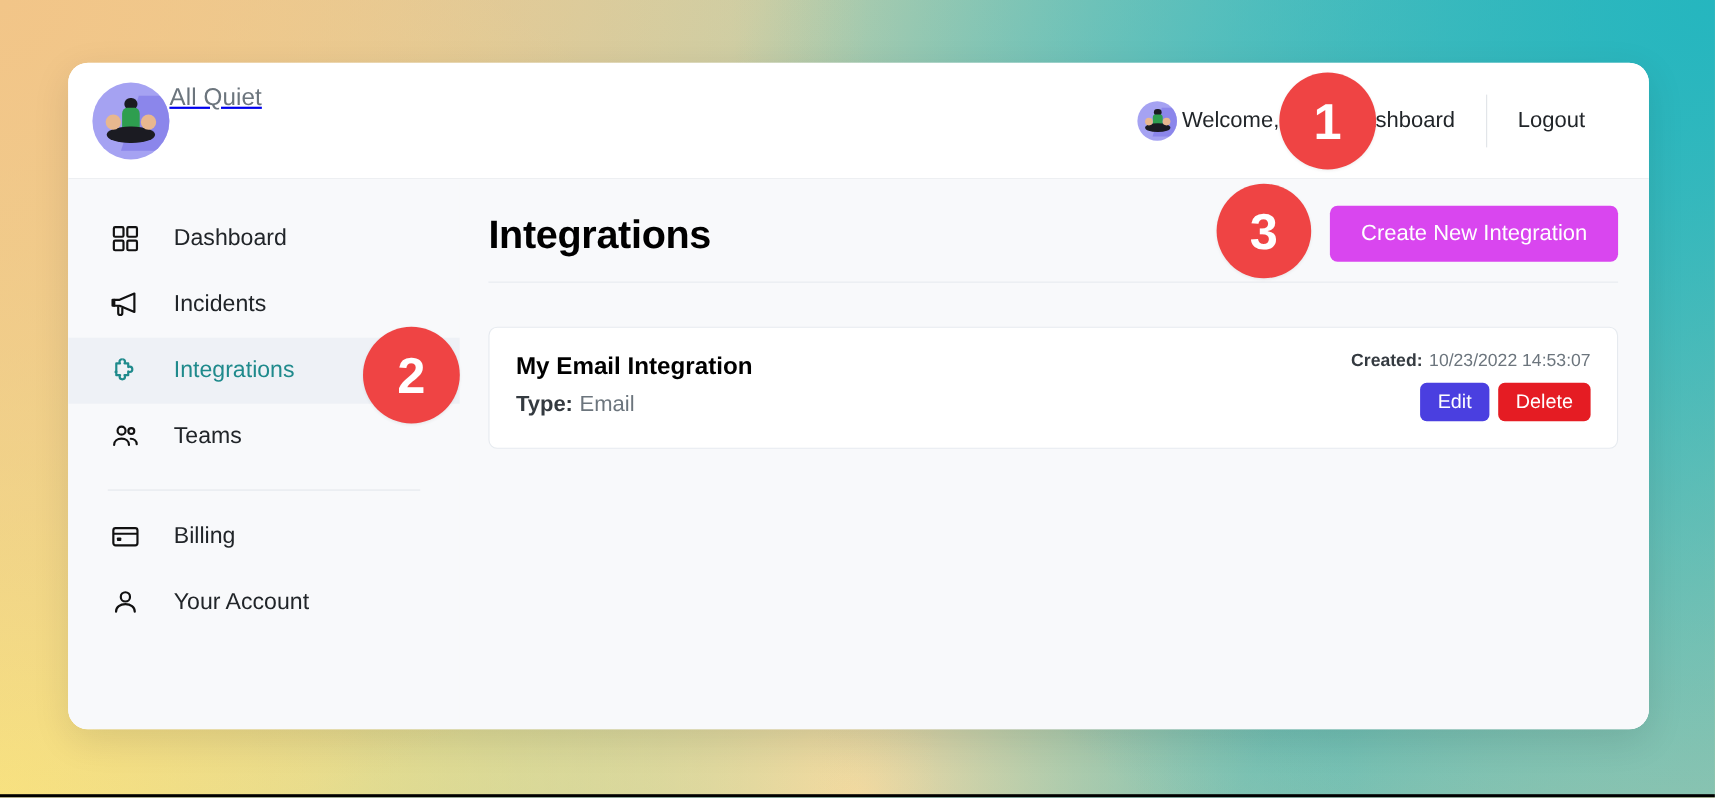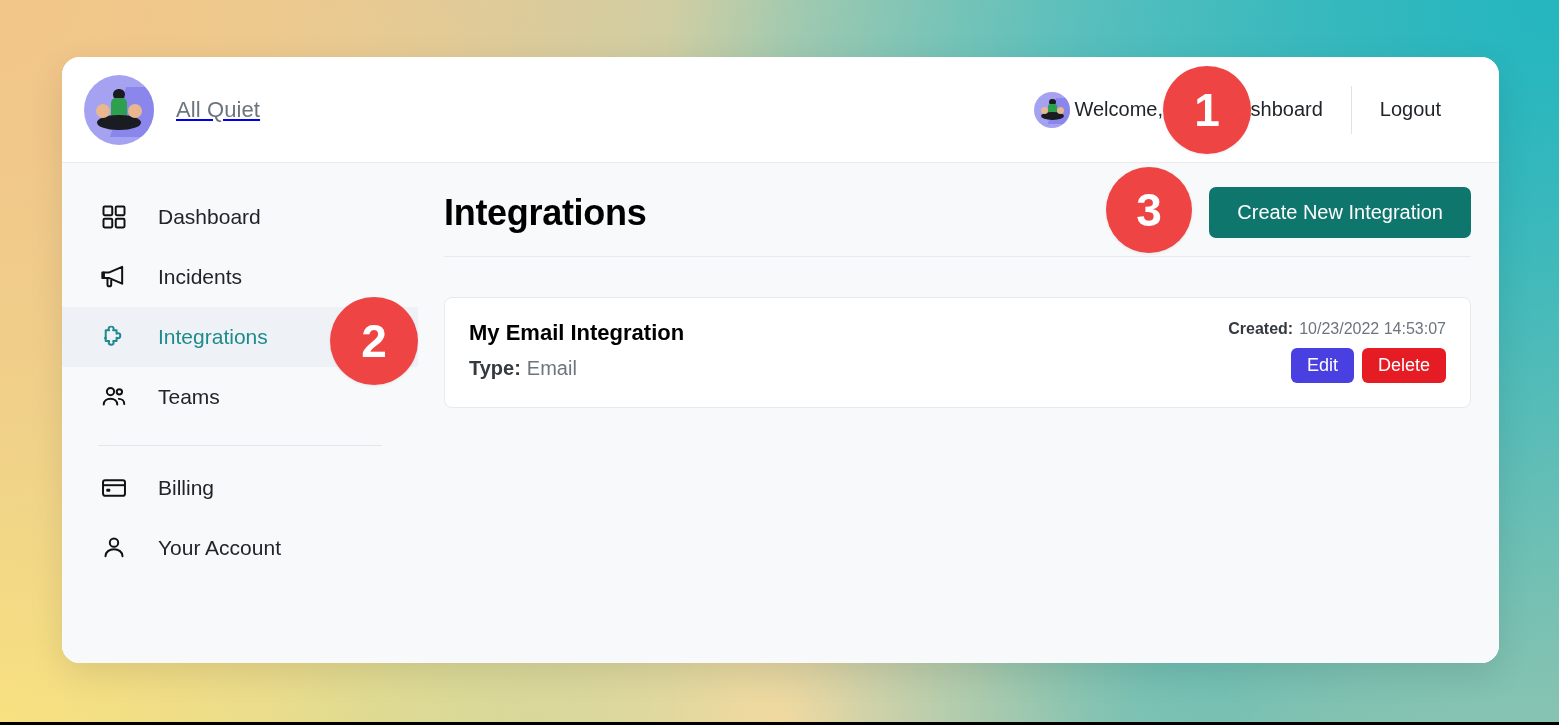--- a/index.html
+++ b/index.html
@@ -67,22 +67,21 @@
     height: 106px;
     background: #ffffff;
     border-bottom: 1px solid #e9ecef;
     display: flex;
     align-items: center;
     padding: 0 30px 0 22px;
   }
 
   .brand {
     display: flex;
-    align-items: center;
-    gap: 22px;
+    align-items: flex-start;
   }
 
   .logo-circle {
     width: 70px; height: 70px;
     border-radius: 50%;
     background: #a5a2f2;
     position: relative;
     overflow: hidden;
     flex: none;
   }
@@ -222,21 +221,21 @@
     border-bottom: 1px solid #e7ebf0;
   }
   .page-title {
     font-size: 36px;
     font-weight: 700;
     color: #000000;
     letter-spacing: -.3px;
   }
   .btn-primary {
     margin-left: auto;
-    background: #0f766e;
+    background: #d946ef;
     color: #ffffff;
     border: none;
     border-radius: 7px;
     font-size: 20px;
     font-family: inherit;
     padding: 14px 28px;
     cursor: pointer;
     white-space: nowrap;
   }
 

